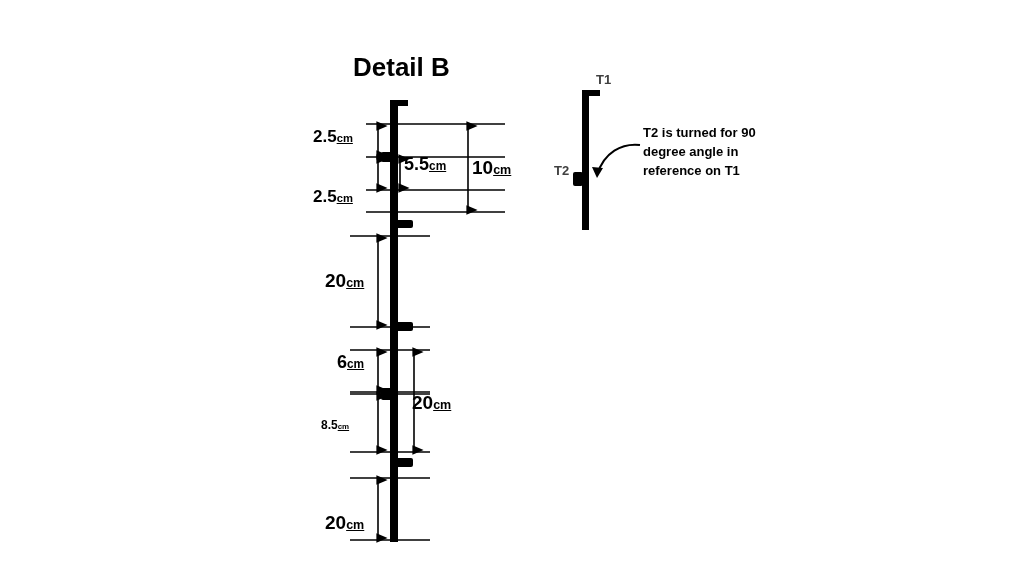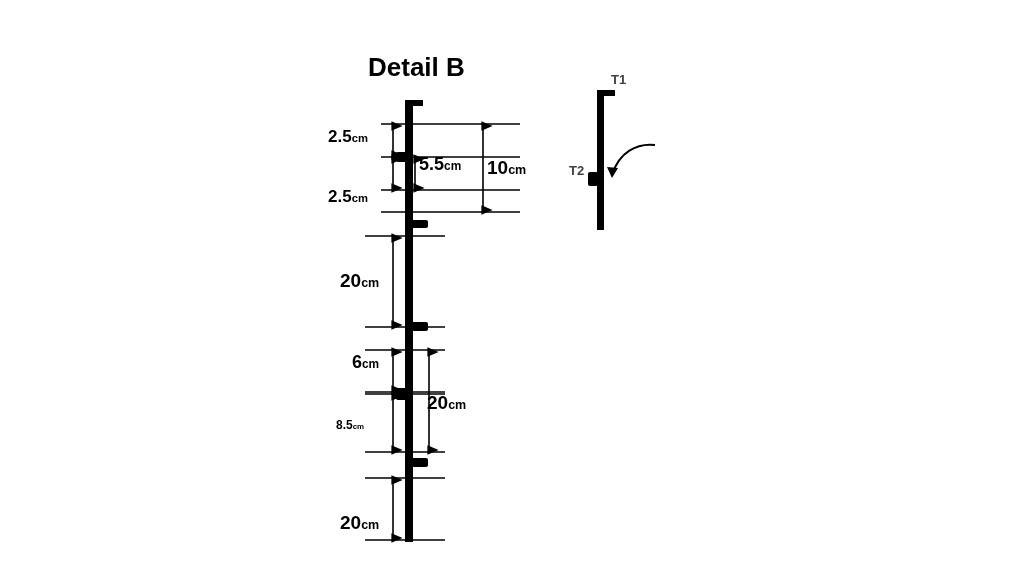--- a/index.html
+++ b/index.html
@@ -9,38 +9,38 @@
   }
   body {
     font-family: "Liberation Sans", sans-serif;
   }
   #canvas {
     position: relative;
     width: 880px;
     height: 561px;
     background: #ffffff;
     overflow: hidden;
-    margin-left: 15px;
   }
   .title {
     position: absolute;
     font-weight: bold;
     color: #000000;
     white-space: nowrap;
   }
   .dim-label {
     position: absolute;
     font-weight: bold;
     color: #000000;
     white-space: nowrap;
     line-height: 1;
   }
   .dim-label .unit {
     font-size: 0.66em;
     font-weight: bold;
+    text-decoration: underline;
   }
   .note {
     position: absolute;
     font-weight: bold;
     color: #000000;
     font-size: 13px;
     line-height: 1.45;
     white-space: pre-line;
   }
   .tag {
@@ -164,14 +164,17 @@
   </div>
 
   <div class="dim-label" style="left:325px; top:513px; font-size:19px;">
     <span>20</span><span class="unit">cm</span>
   </div>
 
   <div class="tag" style="left:596px; top:72px;">T1</div>
 
   <div class="tag" style="left:554px; top:163px;">T2</div>
 
+  <div class="note" style="left:643px; top:124px; width:180px;">T2 is turned for 90
+degree angle in
+reference on T1</div>
 
 </div>
 
 </body></html>

